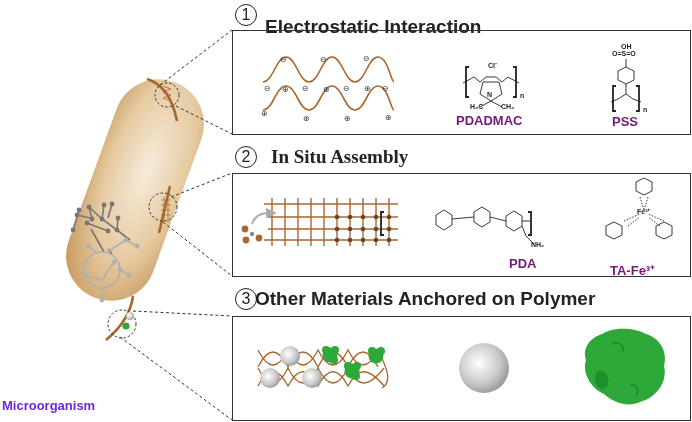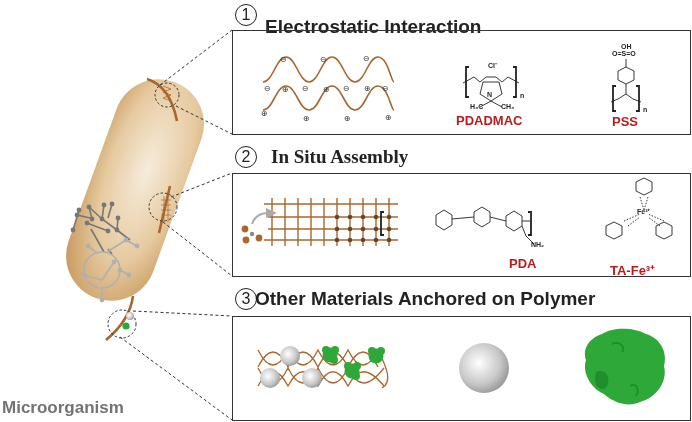--- a/index.html
+++ b/index.html
@@ -1,23 +1,23 @@
 <!DOCTYPE html>
 <html><head>
 <meta charset="utf-8">
 <style>
   html,body{margin:0;padding:0;background:#fff;}
   body{width:692px;height:422px;position:relative;overflow:hidden;font-family:"Liberation Sans",sans-serif;}
   svg{position:absolute;left:0;top:0;}
   .hdr{position:absolute;font-weight:bold;font-size:19px;color:#222;white-space:nowrap;}
   .num{position:absolute;width:22px;height:22px;border:1.6px solid #222;border-radius:50%;box-sizing:border-box;font-size:16px;font-weight:normal;text-align:center;line-height:20px;color:#222;}
   .box{position:absolute;border:1.6px solid #333;box-sizing:border-box;background:#fff;}
-  .lbl{position:absolute;font-weight:bold;color:#b91c1c;font-size:13px;white-space:nowrap;}
+  .lbl{position:absolute;font-weight:bold;color:#701a75;font-size:13px;white-space:nowrap;}
   .small{position:absolute;font-weight:bold;color:#222;font-size:7px;white-space:nowrap;}
-  .micro{position:absolute;left:2px;top:398px;font-weight:bold;font-size:17px;color:#737373;}
+  .micro{position:absolute;left:2px;top:398px;font-weight:bold;font-size:13px;color:#6d28d9;}
 </style>
 </head>
 <body>
 
 <svg width="692" height="422" viewBox="0 0 692 422" style="z-index: 1;">
   <defs>
     <radialGradient id="cellGrad" cx="0.55" cy="0.4" r="0.7">
       <stop offset="0" stop-color="#f6ecdc"></stop>
       <stop offset="0.6" stop-color="#e6caa0"></stop>
       <stop offset="1" stop-color="#c99c62"></stop>

